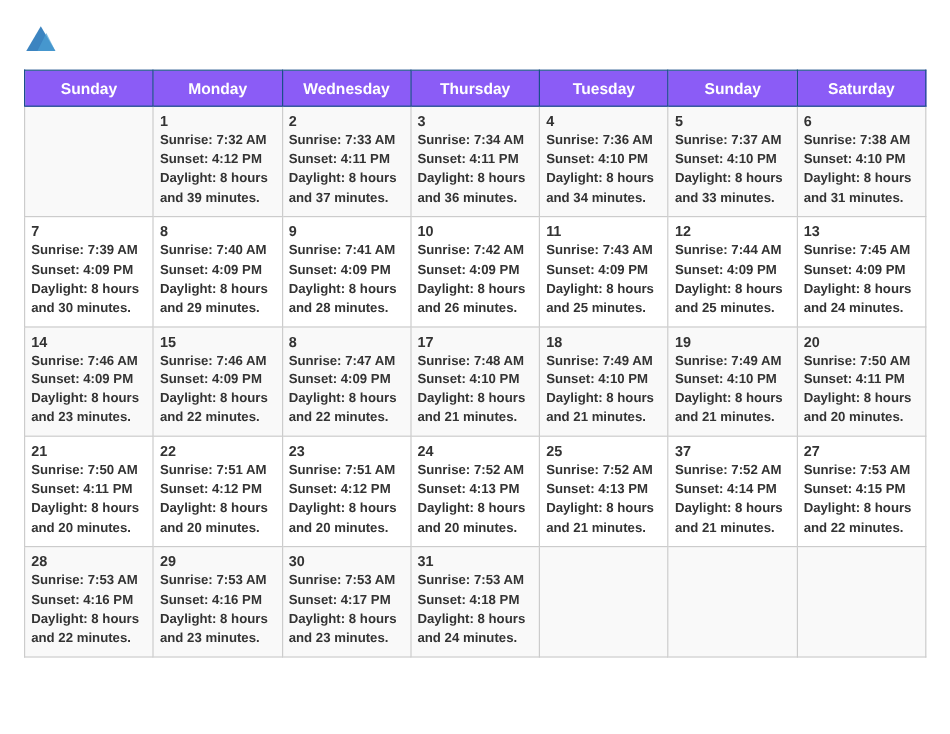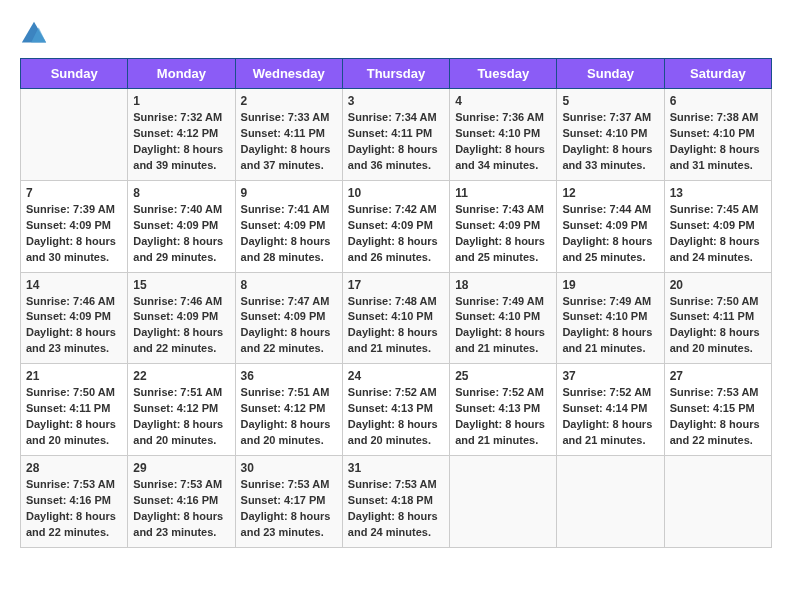--- a/index.html
+++ b/index.html
@@ -211,21 +211,21 @@
       <tr>
         <td>
           <span class="day-number">21</span>
           <div class="day-info">Sunrise: 7:50 AM<br>Sunset: 4:11 PM<br>Daylight: 8 hours and 20 minutes.</div>
         </td>
         <td>
           <span class="day-number">22</span>
           <div class="day-info">Sunrise: 7:51 AM<br>Sunset: 4:12 PM<br>Daylight: 8 hours and 20 minutes.</div>
         </td>
         <td>
-          <span class="day-number">36</span>
+          <span class="day-number">23</span>
           <div class="day-info">Sunrise: 7:51 AM<br>Sunset: 4:12 PM<br>Daylight: 8 hours and 20 minutes.</div>
         </td>
         <td>
           <span class="day-number">24</span>
           <div class="day-info">Sunrise: 7:52 AM<br>Sunset: 4:13 PM<br>Daylight: 8 hours and 20 minutes.</div>
         </td>
         <td>
           <span class="day-number">25</span>
           <div class="day-info">Sunrise: 7:52 AM<br>Sunset: 4:13 PM<br>Daylight: 8 hours and 21 minutes.</div>
         </td>

